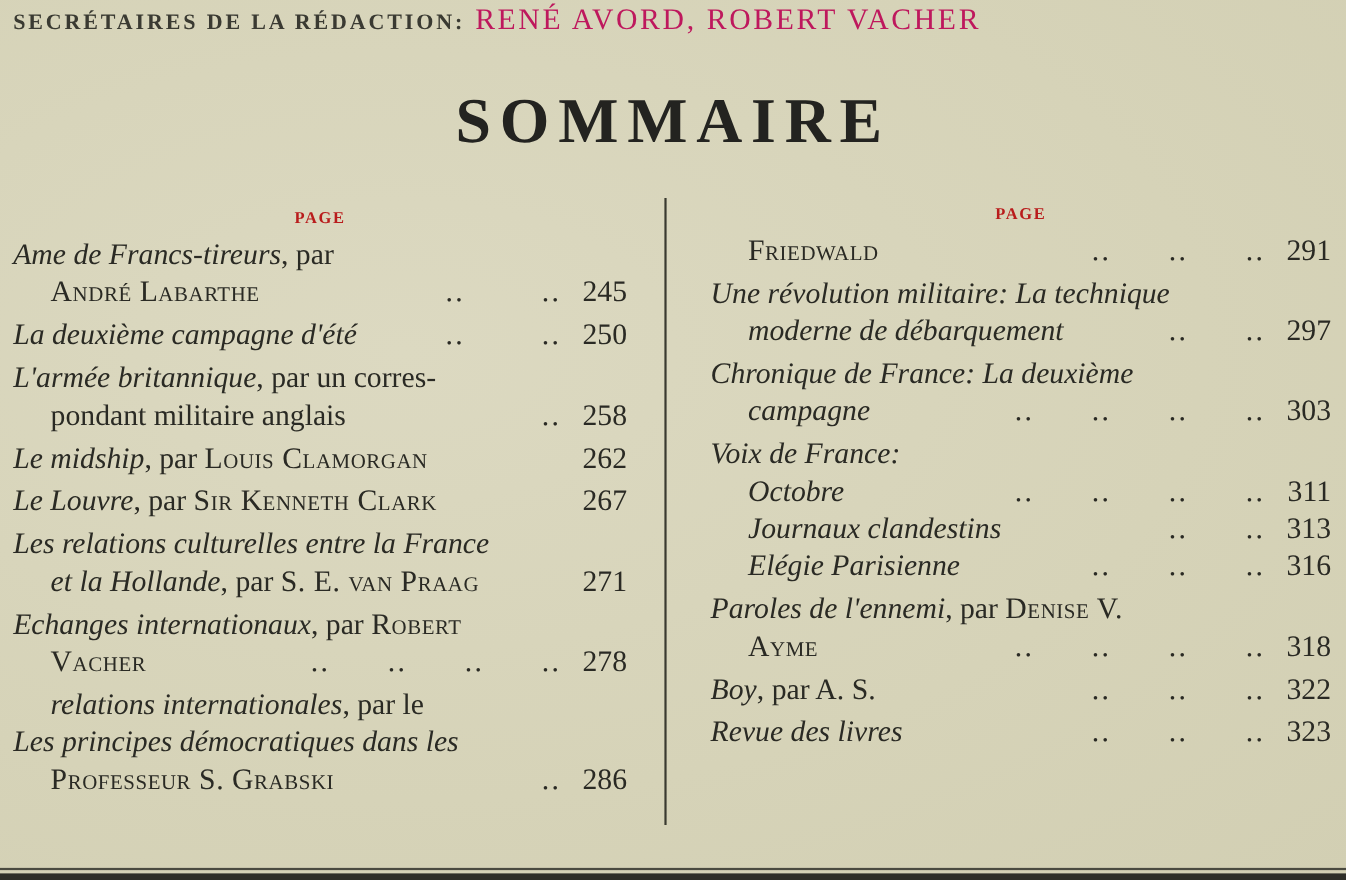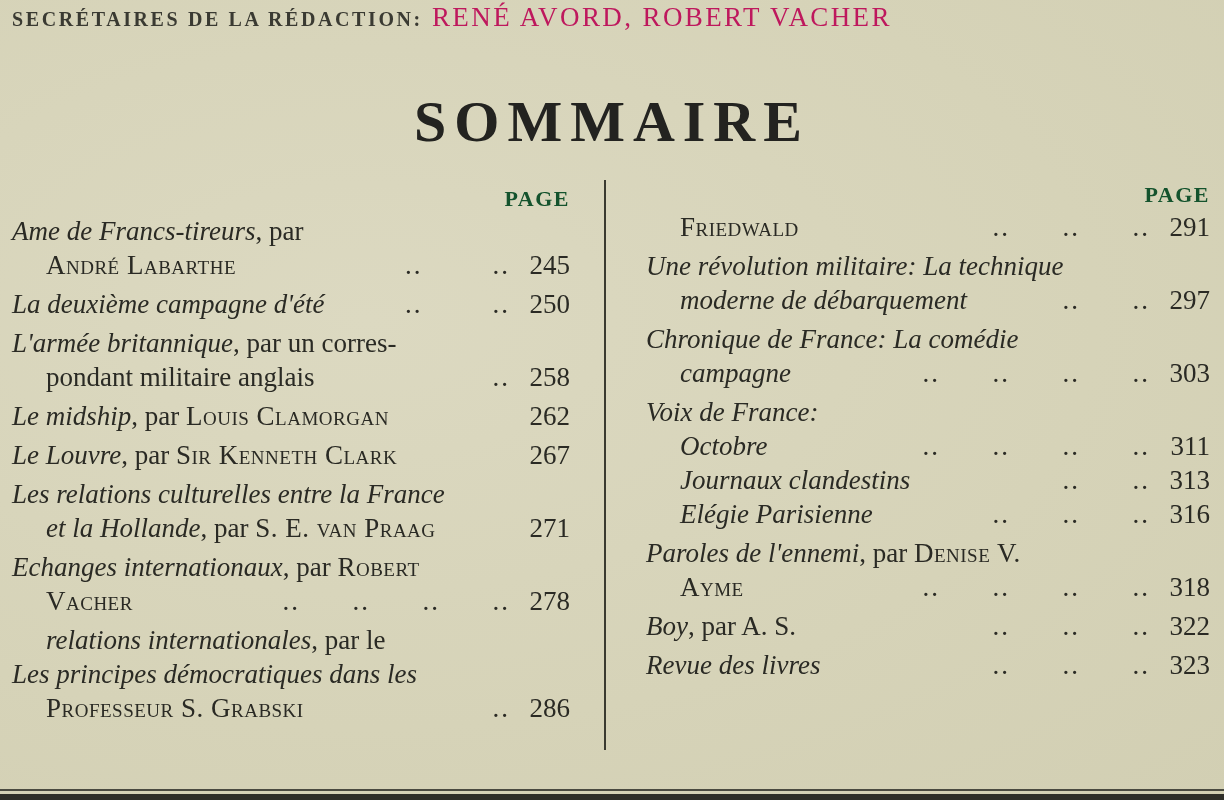--- a/index.html
+++ b/index.html
@@ -31,21 +31,21 @@
     }
     .header .names {
       font-family: "Liberation Serif", serif;
       font-size: 27px;
       letter-spacing: 2.4px;
       color: #be185d;
       margin-left: 4px;
     }
     .title {
       position: absolute;
-      top: 88px;
+      top: 76px;
       left: 0;
       width: 1224px;
       text-align: center;
       font-family: "Liberation Serif", serif;
       font-weight: bold;
       font-size: 58px;
       letter-spacing: 8px;
       color: #232320;
     }
     .divider {
@@ -75,25 +75,25 @@
     .col {
       position: absolute;
       font-family: "Liberation Serif", serif;
       font-size: 27px;
       line-height: 30px;
       color: #2a2a24;
     }
     .col.left { left: 12px; top: 184px; width: 558px; }
     .col.right { left: 646px; top: 180px; width: 564px; }
     .page-head {
-      text-align: right;
-      font-size: 22px;
+      text-align: center;
+      font-size: 15px;
       letter-spacing: 1.5px;
       font-weight: bold;
-      color: #14532d;
+      color: #b91c1c;
       height: 30px;
       line-height: 30px;
     }
     .entry { margin-bottom: 5px; }
     .line {
       display: flex;
       white-space: nowrap;
       height: 34px;
       line-height: 34px;
     }
@@ -218,21 +218,21 @@
         <span class="txt"><span class="it">Une révolution militaire: La technique</span></span>
       </div>
       <div class="line indent">
         <span class="txt"><span class="it">moderne de débarquement</span></span>
         <span class="dots" style="white-space: pre;">..      ..</span>
         <span class="pg">297</span>
       </div>
     </div>
     <div class="entry">
       <div class="line">
-        <span class="txt"><span class="it">Chronique de France: La comédie</span></span>
+        <span class="txt"><span class="it">Chronique de France: La deuxième</span></span>
       </div>
       <div class="line indent">
         <span class="txt"><span class="it">campagne</span></span>
         <span class="dots" style="white-space: pre;">..      ..      ..      ..</span>
         <span class="pg">303</span>
       </div>
     </div>
     <div class="entry">
       <div class="line">
         <span class="txt"><span class="it">Voix de France:</span></span>

